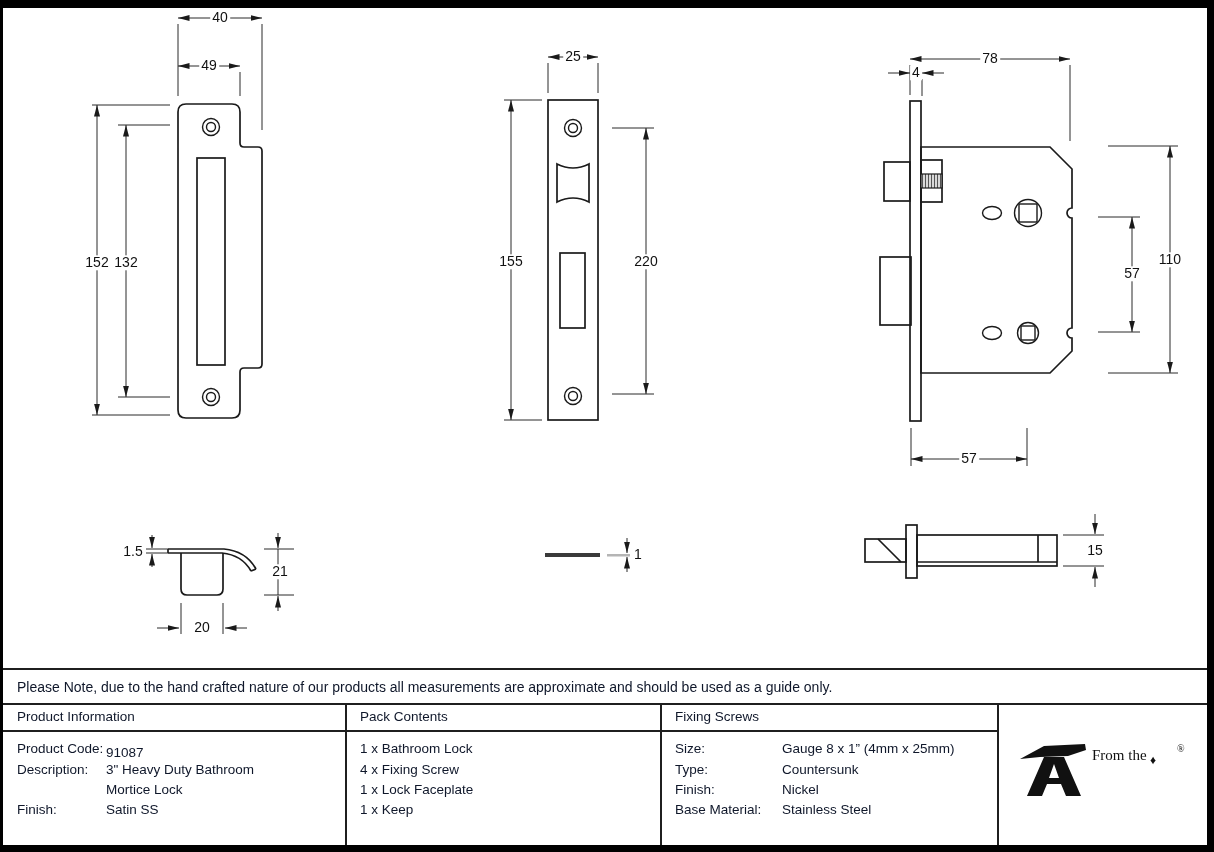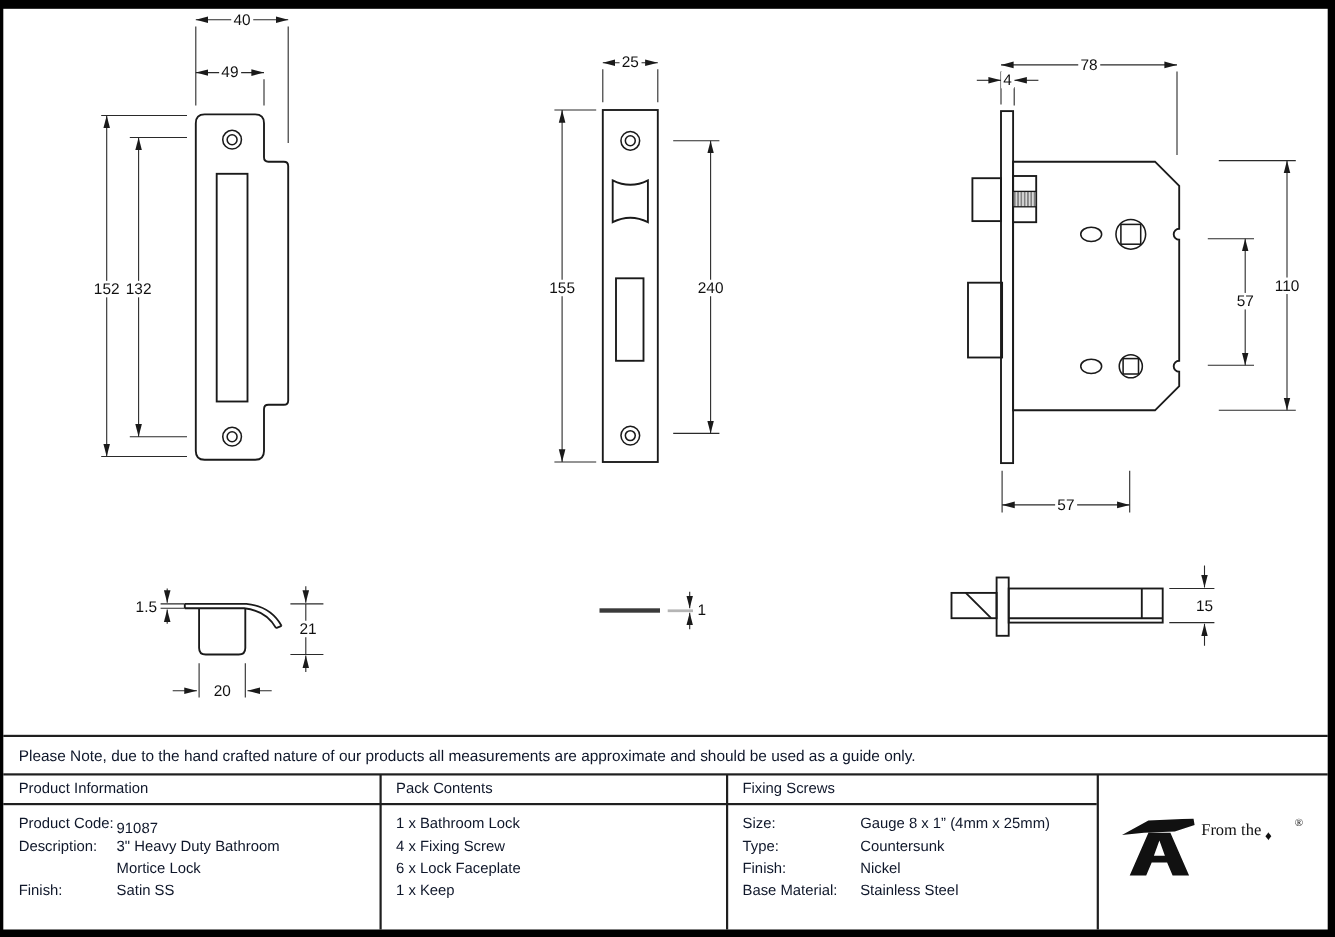--- a/index.html
+++ b/index.html
@@ -150,21 +150,21 @@
     </g>
   </svg>
 
   <span class="dim" style="left:220px;top:18px">40</span>
   <span class="dim" style="left:209px;top:66px">49</span>
   <span class="dim" style="left:97px;top:263px">152</span>
   <span class="dim" style="left:126px;top:263px">132</span>
 
   <span class="dim" style="left:573px;top:57px">25</span>
   <span class="dim" style="left:511px;top:262px">155</span>
-  <span class="dim" style="left:646px;top:262px">240</span>
+  <span class="dim" style="left:646px;top:262px">220</span>
 
   <span class="dim" style="left:990px;top:59px">78</span>
   <span class="dim" style="left:916px;top:73px">4</span>
   <span class="dim" style="left:1170px;top:260px">110</span>
   <span class="dim" style="left:1132px;top:274px">57</span>
   <span class="dim" style="left:969px;top:459px">57</span>
 
   <span class="dim" style="left:133px;top:552px">1.5</span>
   <span class="dim" style="left:280px;top:572px">21</span>
   <span class="dim" style="left:202px;top:628px">20</span>
@@ -186,21 +186,21 @@
   <span class="t" style="left:106px;top:745px">91087</span>
   <span class="t" style="left:17px;top:762px">Description:</span>
   <span class="t" style="left:106px;top:762px">3" Heavy Duty Bathroom</span>
   <span class="t" style="left:106px;top:782px">Mortice Lock</span>
   <span class="t" style="left:17px;top:802px">Finish:</span>
   <span class="t" style="left:106px;top:802px">Satin SS</span>
 
   <span class="t" style="left:360px;top:709px">Pack Contents</span>
   <span class="t" style="left:360px;top:741px">1 x Bathroom Lock</span>
   <span class="t" style="left:360px;top:762px">4 x Fixing Screw</span>
-  <span class="t" style="left:360px;top:782px">6 x Lock Faceplate</span>
+  <span class="t" style="left:360px;top:782px">1 x Lock Faceplate</span>
   <span class="t" style="left:360px;top:802px">1 x Keep</span>
 
   <span class="t" style="left:675px;top:709px">Fixing Screws</span>
   <span class="t" style="left:675px;top:741px">Size:</span>
   <span class="t" style="left:782px;top:741px">Gauge 8 x 1” (4mm x 25mm)</span>
   <span class="t" style="left:675px;top:762px">Type:</span>
   <span class="t" style="left:782px;top:762px">Countersunk</span>
   <span class="t" style="left:675px;top:782px">Finish:</span>
   <span class="t" style="left:782px;top:782px">Nickel</span>
   <span class="t" style="left:675px;top:802px">Base Material:</span>

